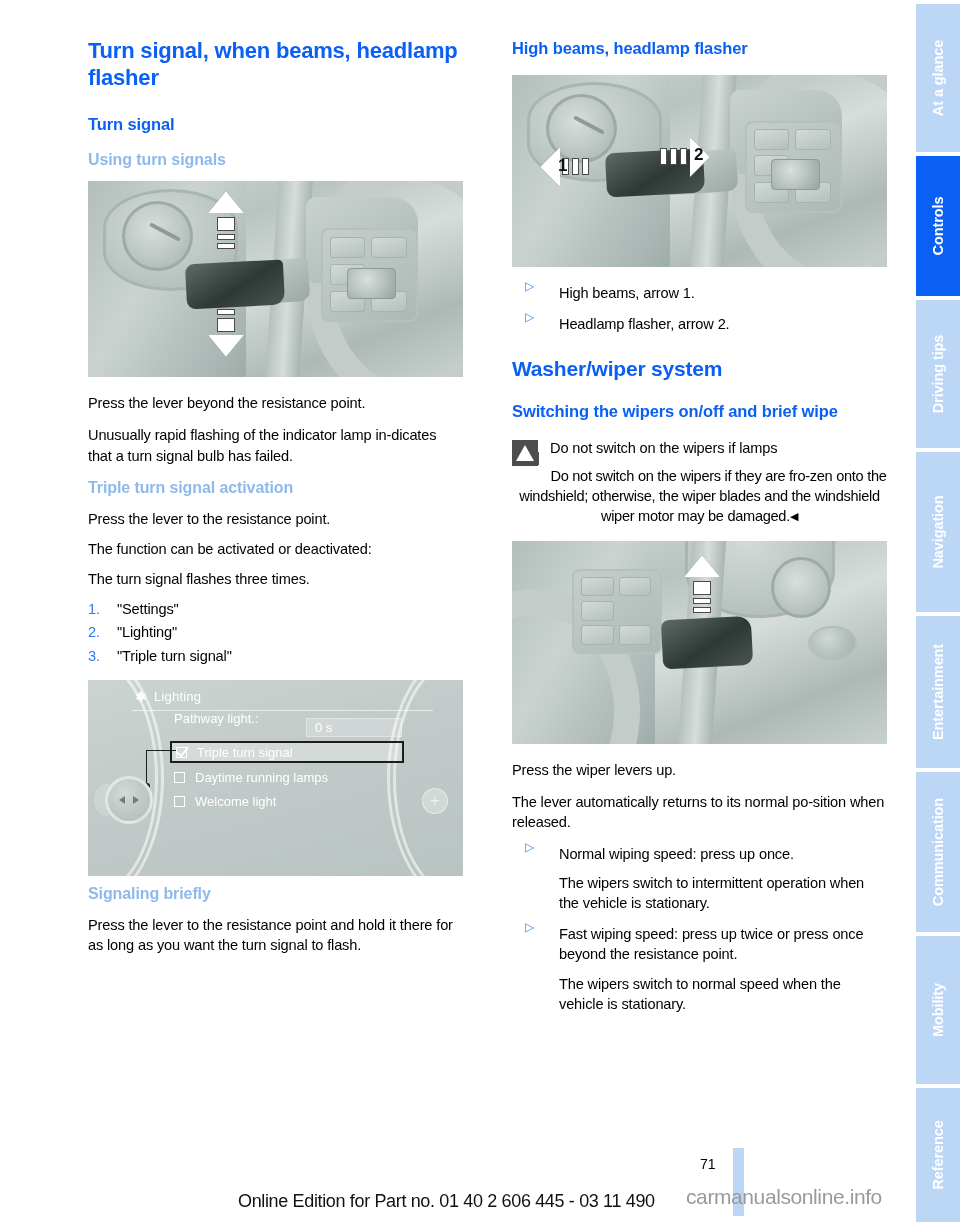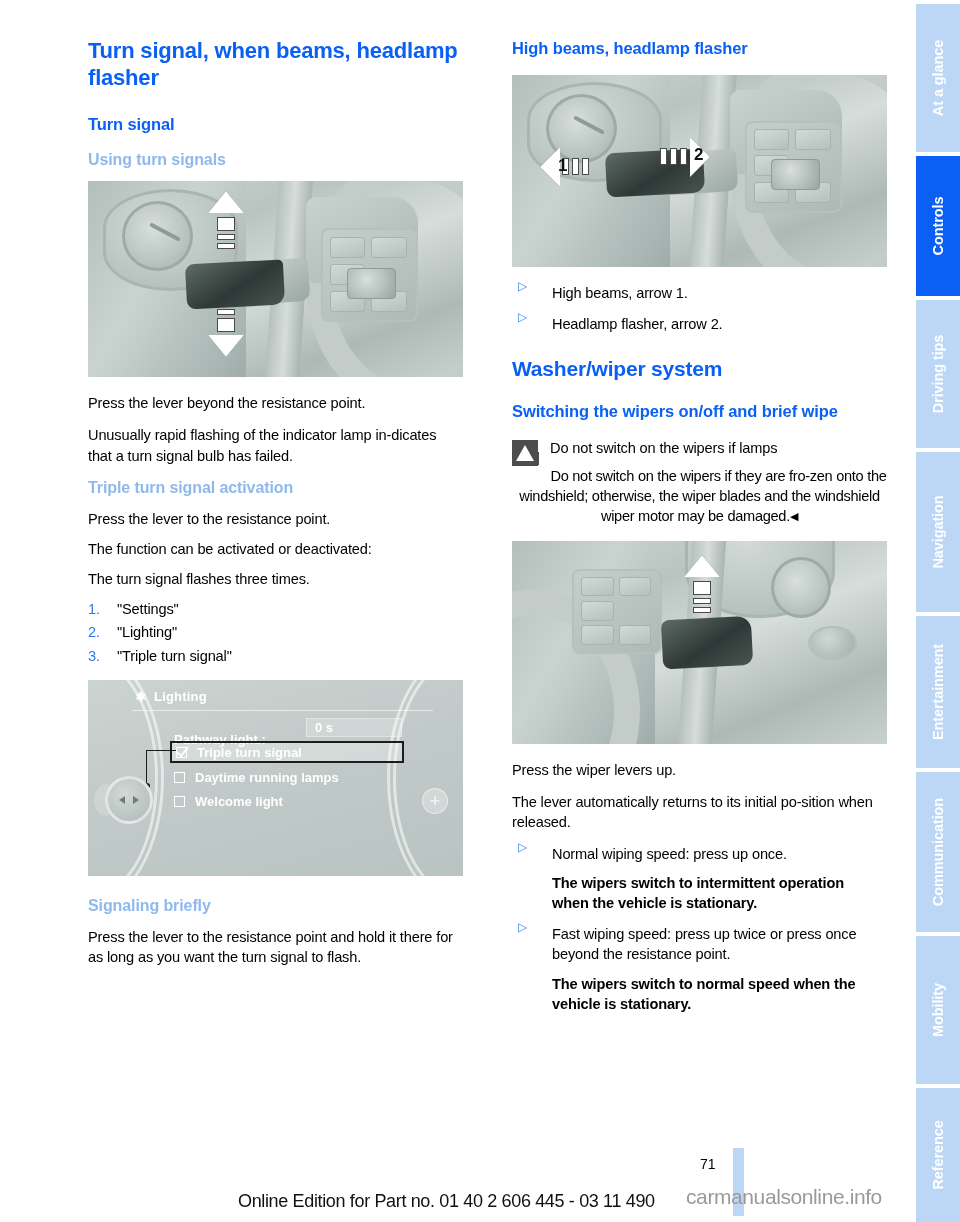--- a/index.html
+++ b/index.html
@@ -47,21 +47,21 @@
     position: relative; padding-left: 29px;
     font-size: 14.6px; line-height: 1.4; color: #000;
     margin-bottom: 3px; letter-spacing: -0.15px;
   }
   ol.numlist li .num {
     position: absolute; left: 0; top: 0;
     color: #2a7bf0; font-weight: normal;
   }
 
   
-  ul.trilist { list-style: none; margin: 5px; }
+  ul.trilist { list-style: none; margin: 12px; }
   ul.trilist li {
     position: relative; padding-left: 35px;
     font-size: 14.6px; line-height: 1.38; color: #000;
     margin-bottom: 11px; letter-spacing: -0.15px;
   }
   ul.trilist li .tri {
     position: absolute; left: 2px; top: 3px;
     width: 0; height: 0;
     border-left: 7px solid #3f86f2;
     border-top: 5px solid transparent;
@@ -70,21 +70,20 @@
   ul.trilist li .tri.hollow {
     border: none; width: 8px; height: 10px;
   }
   ul.trilist li .tri.hollow::after {
     content: "\25B7"; position: absolute; left: -1px; top: -6px;
     color: #3f86f2; font-size: 12px; line-height: 1;
   }
   ul.trilist li p.sub {
     font-size: 14.6px; line-height: 1.38; margin-top: 9px;
     letter-spacing: -0.15px;
-    font-weight: bold;
   }
 
   
   .warn { position: relative; margin-bottom: 14px; }
   .warn-icon {
     position: absolute; left: 0; top: 2px;
     width: 26px; height: 26px; background: #4d4d4d;
     display: flex; align-items: center; justify-content: center;
   }
   .warn-icon .tri-in {
@@ -237,21 +236,21 @@
   }
   .arr-seg-h {
     width: 7px; height: 17px; background: #fff;
     border: 1px solid #4a4a4a; margin-right: 3px;
   }
 
   
   .idrive {
     position: relative; width: 375px; height: 196px;
     background: linear-gradient(165deg,#ccd4d2 0%,#c2cbc9 40%,#b9c3c1 100%);
-    overflow: hidden; margin-bottom: 20px; font-weight: bold;
+    overflow: hidden; margin-bottom: 8px;
   }
   .id-arc {
     position: absolute; border: 3px solid rgba(255,255,255,0.55);
     border-radius: 50%;
   }
   .id-arc.a1 { left: -74px; top: -30px; width: 150px; height: 256px; }
   .id-arc.a2 { left: -58px; top: -20px; width: 128px; height: 236px; }
   .id-arc.a3 { right: -74px; top: -30px; width: 150px; height: 256px; }
   .id-arc.a4 { right: -58px; top: -20px; width: 128px; height: 236px; }
   .id-head {
@@ -264,21 +263,21 @@
     width: 15px; height: 15px; position: relative; flex: 0 0 auto;
   }
   .gear-ic svg { display: block; }
   .id-title {
     font-size: 13px; color: #fff; letter-spacing: 0.2px;
   }
   .id-row {
     position: absolute; left: 86px; font-size: 13px; color: #fff;
     display: flex; align-items: center;
   }
-  .id-row.r0 { top: 52px; }
+  .id-row.r0 { top: 31px; }
   .id-val {
     position: absolute; left: 218px; top: 38px;
     width: 96px; height: 19px;
     background: rgba(255,255,255,0.22);
     border: 1px solid rgba(255,255,255,0.35);
     color: #fff; font-size: 13px;
     display: flex; align-items: center; padding-left: 8px;
   }
   .id-item {
     position: absolute; left: 86px; display: flex;
@@ -568,21 +567,21 @@
       <div class="pz" style="right:8%;top:42%;width:13%;height:17%;border-radius:50%;background:radial-gradient(circle at 40% 35%,#cfd8d5,#9fadaa);border:2px solid #b4bfbb;"></div>
       <div class="arrow-up" style="left:172px; top:14px;">
         <div class="arr-head-up"></div>
         <div class="arr-seg" style="margin-top:4px;height:14px;"></div>
         <div class="arr-seg" style="height:6px;"></div>
         <div class="arr-seg" style="height:6px;"></div>
       </div>
     </div>
 
     <p class="body">Press the wiper levers up.</p>
-    <p class="body">The lever automatically returns to its initial po-sition when released.</p>
+    <p class="body">The lever automatically returns to its normal po-sition when released.</p>
 
     <ul class="trilist">
       <li>
         <span class="tri hollow"></span>
         <span>Normal wiping speed: press up once.</span>
         <p class="sub">The wipers switch to intermittent operation when the vehicle is stationary.</p>
       </li>
       <li>
         <span class="tri hollow"></span>
         <span>Fast wiping speed: press up twice or press once beyond the resistance point.</span>

